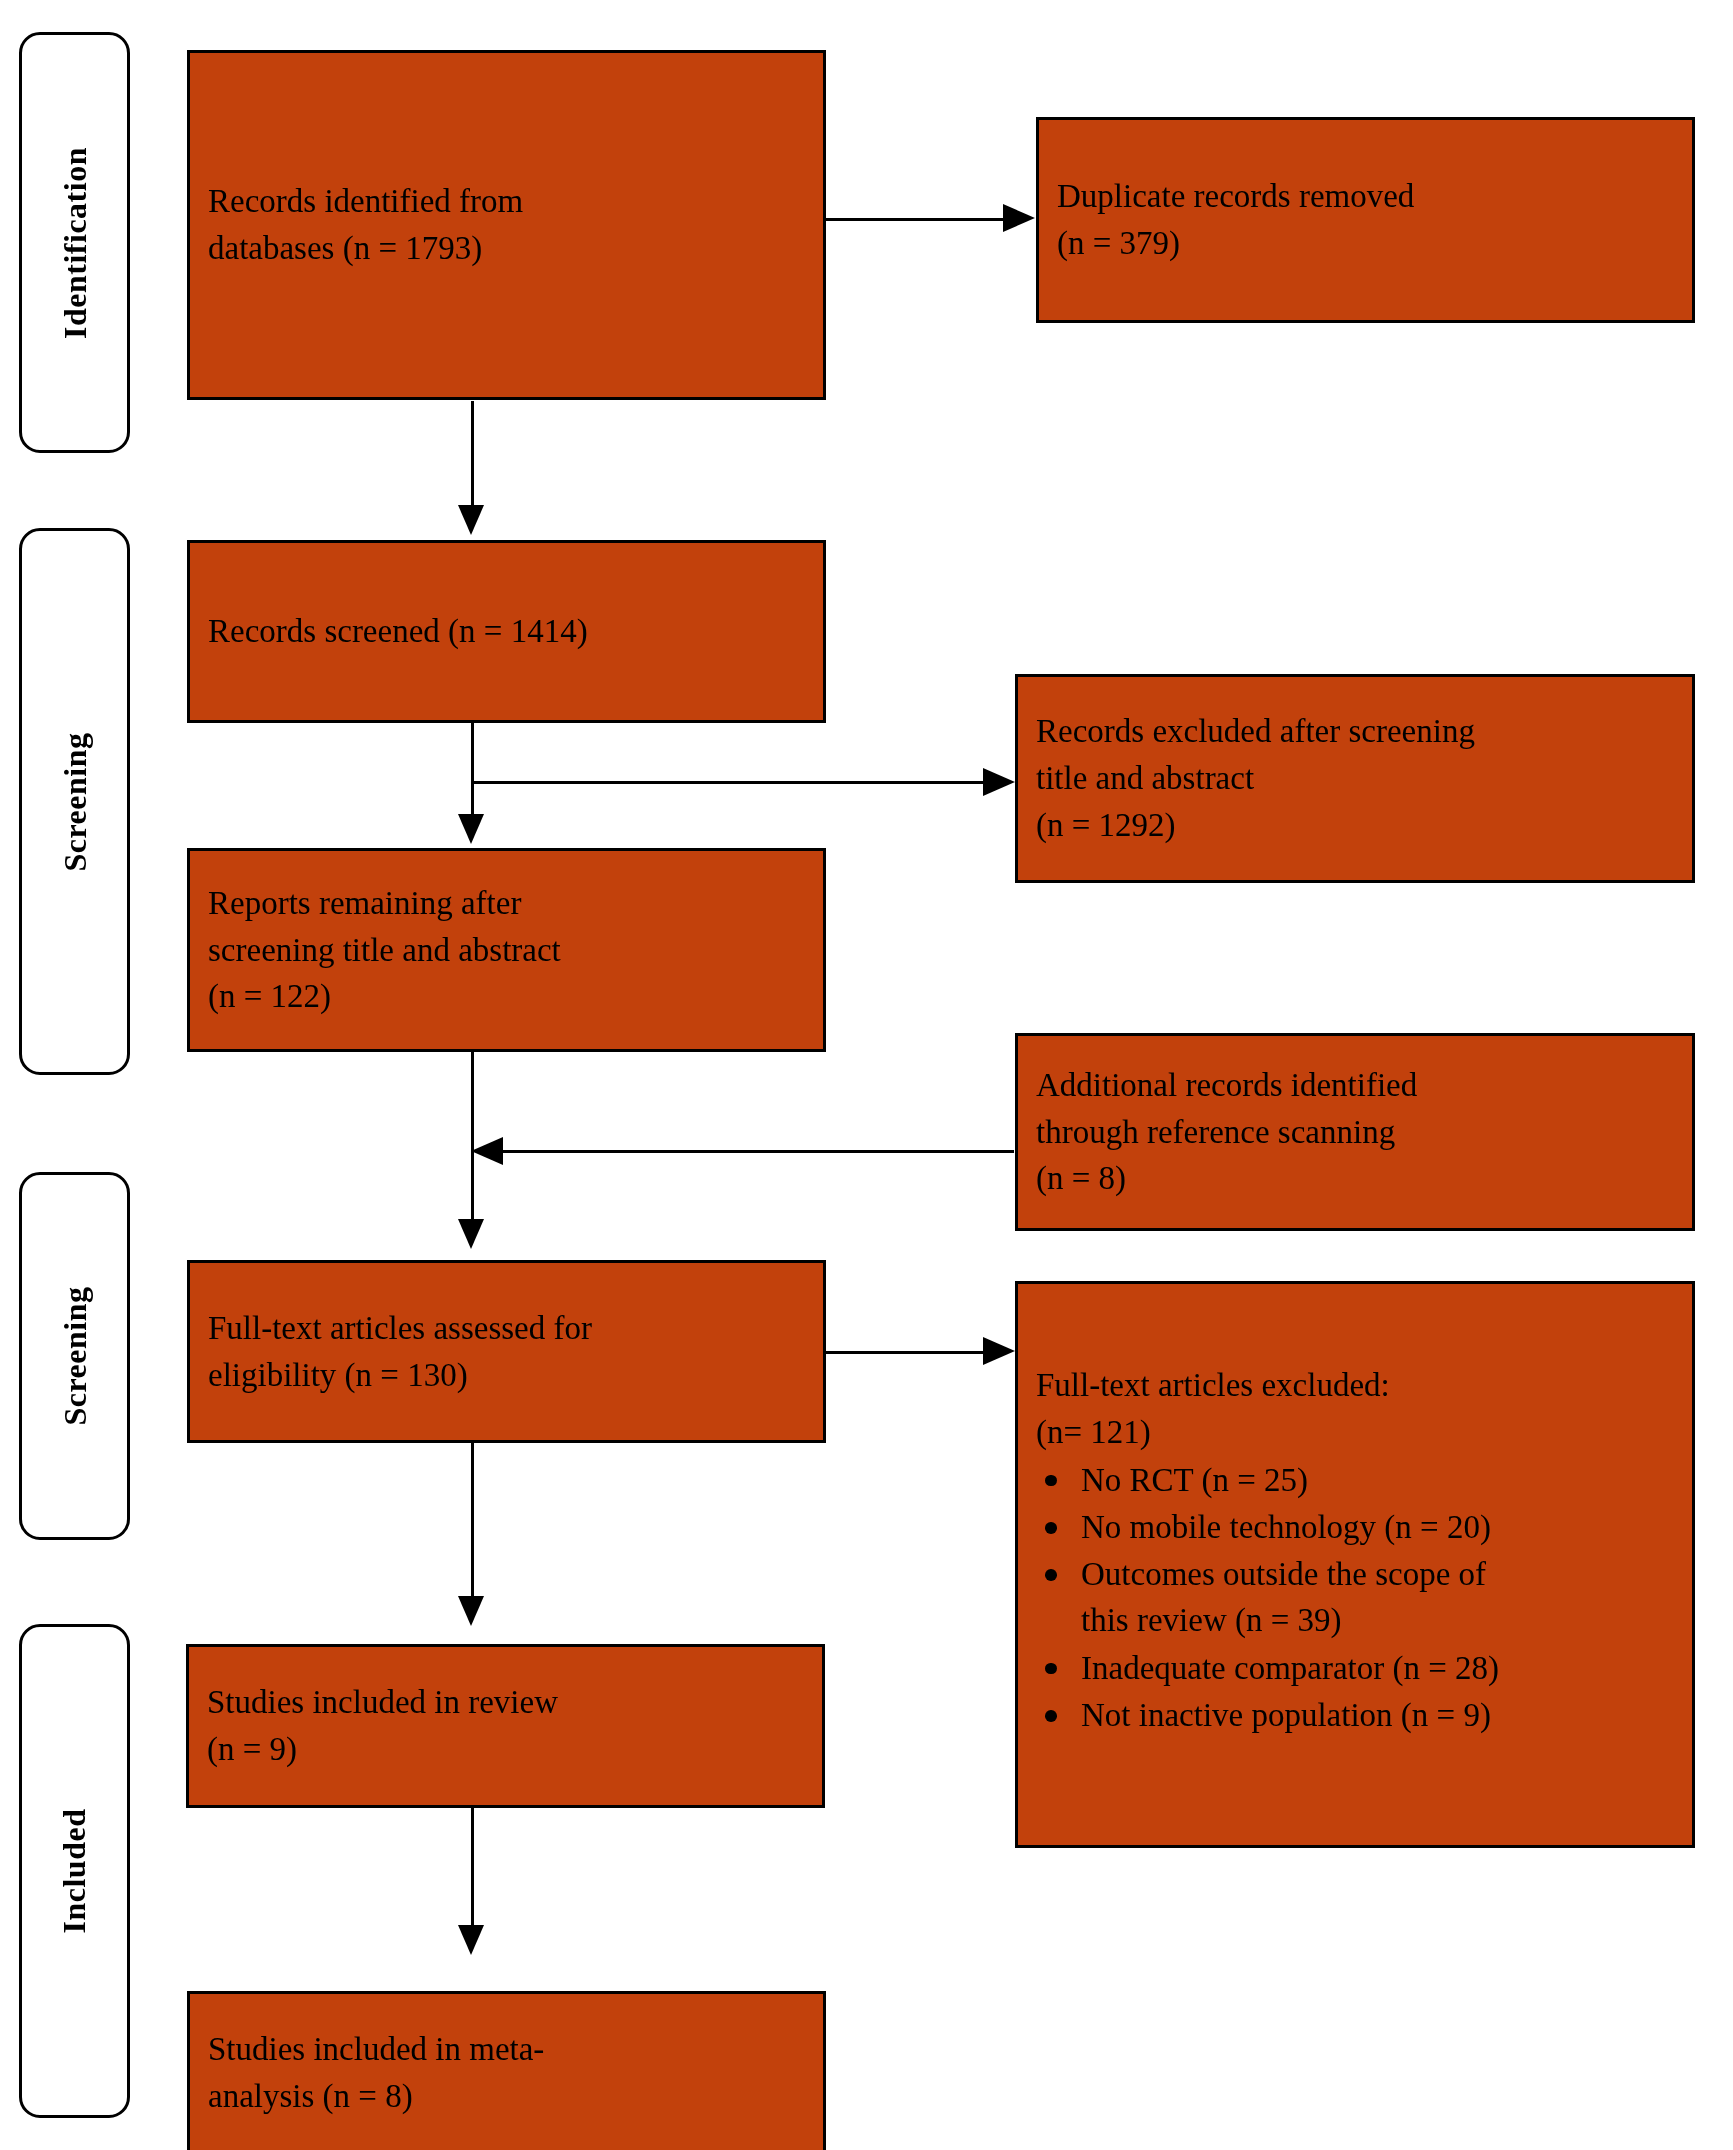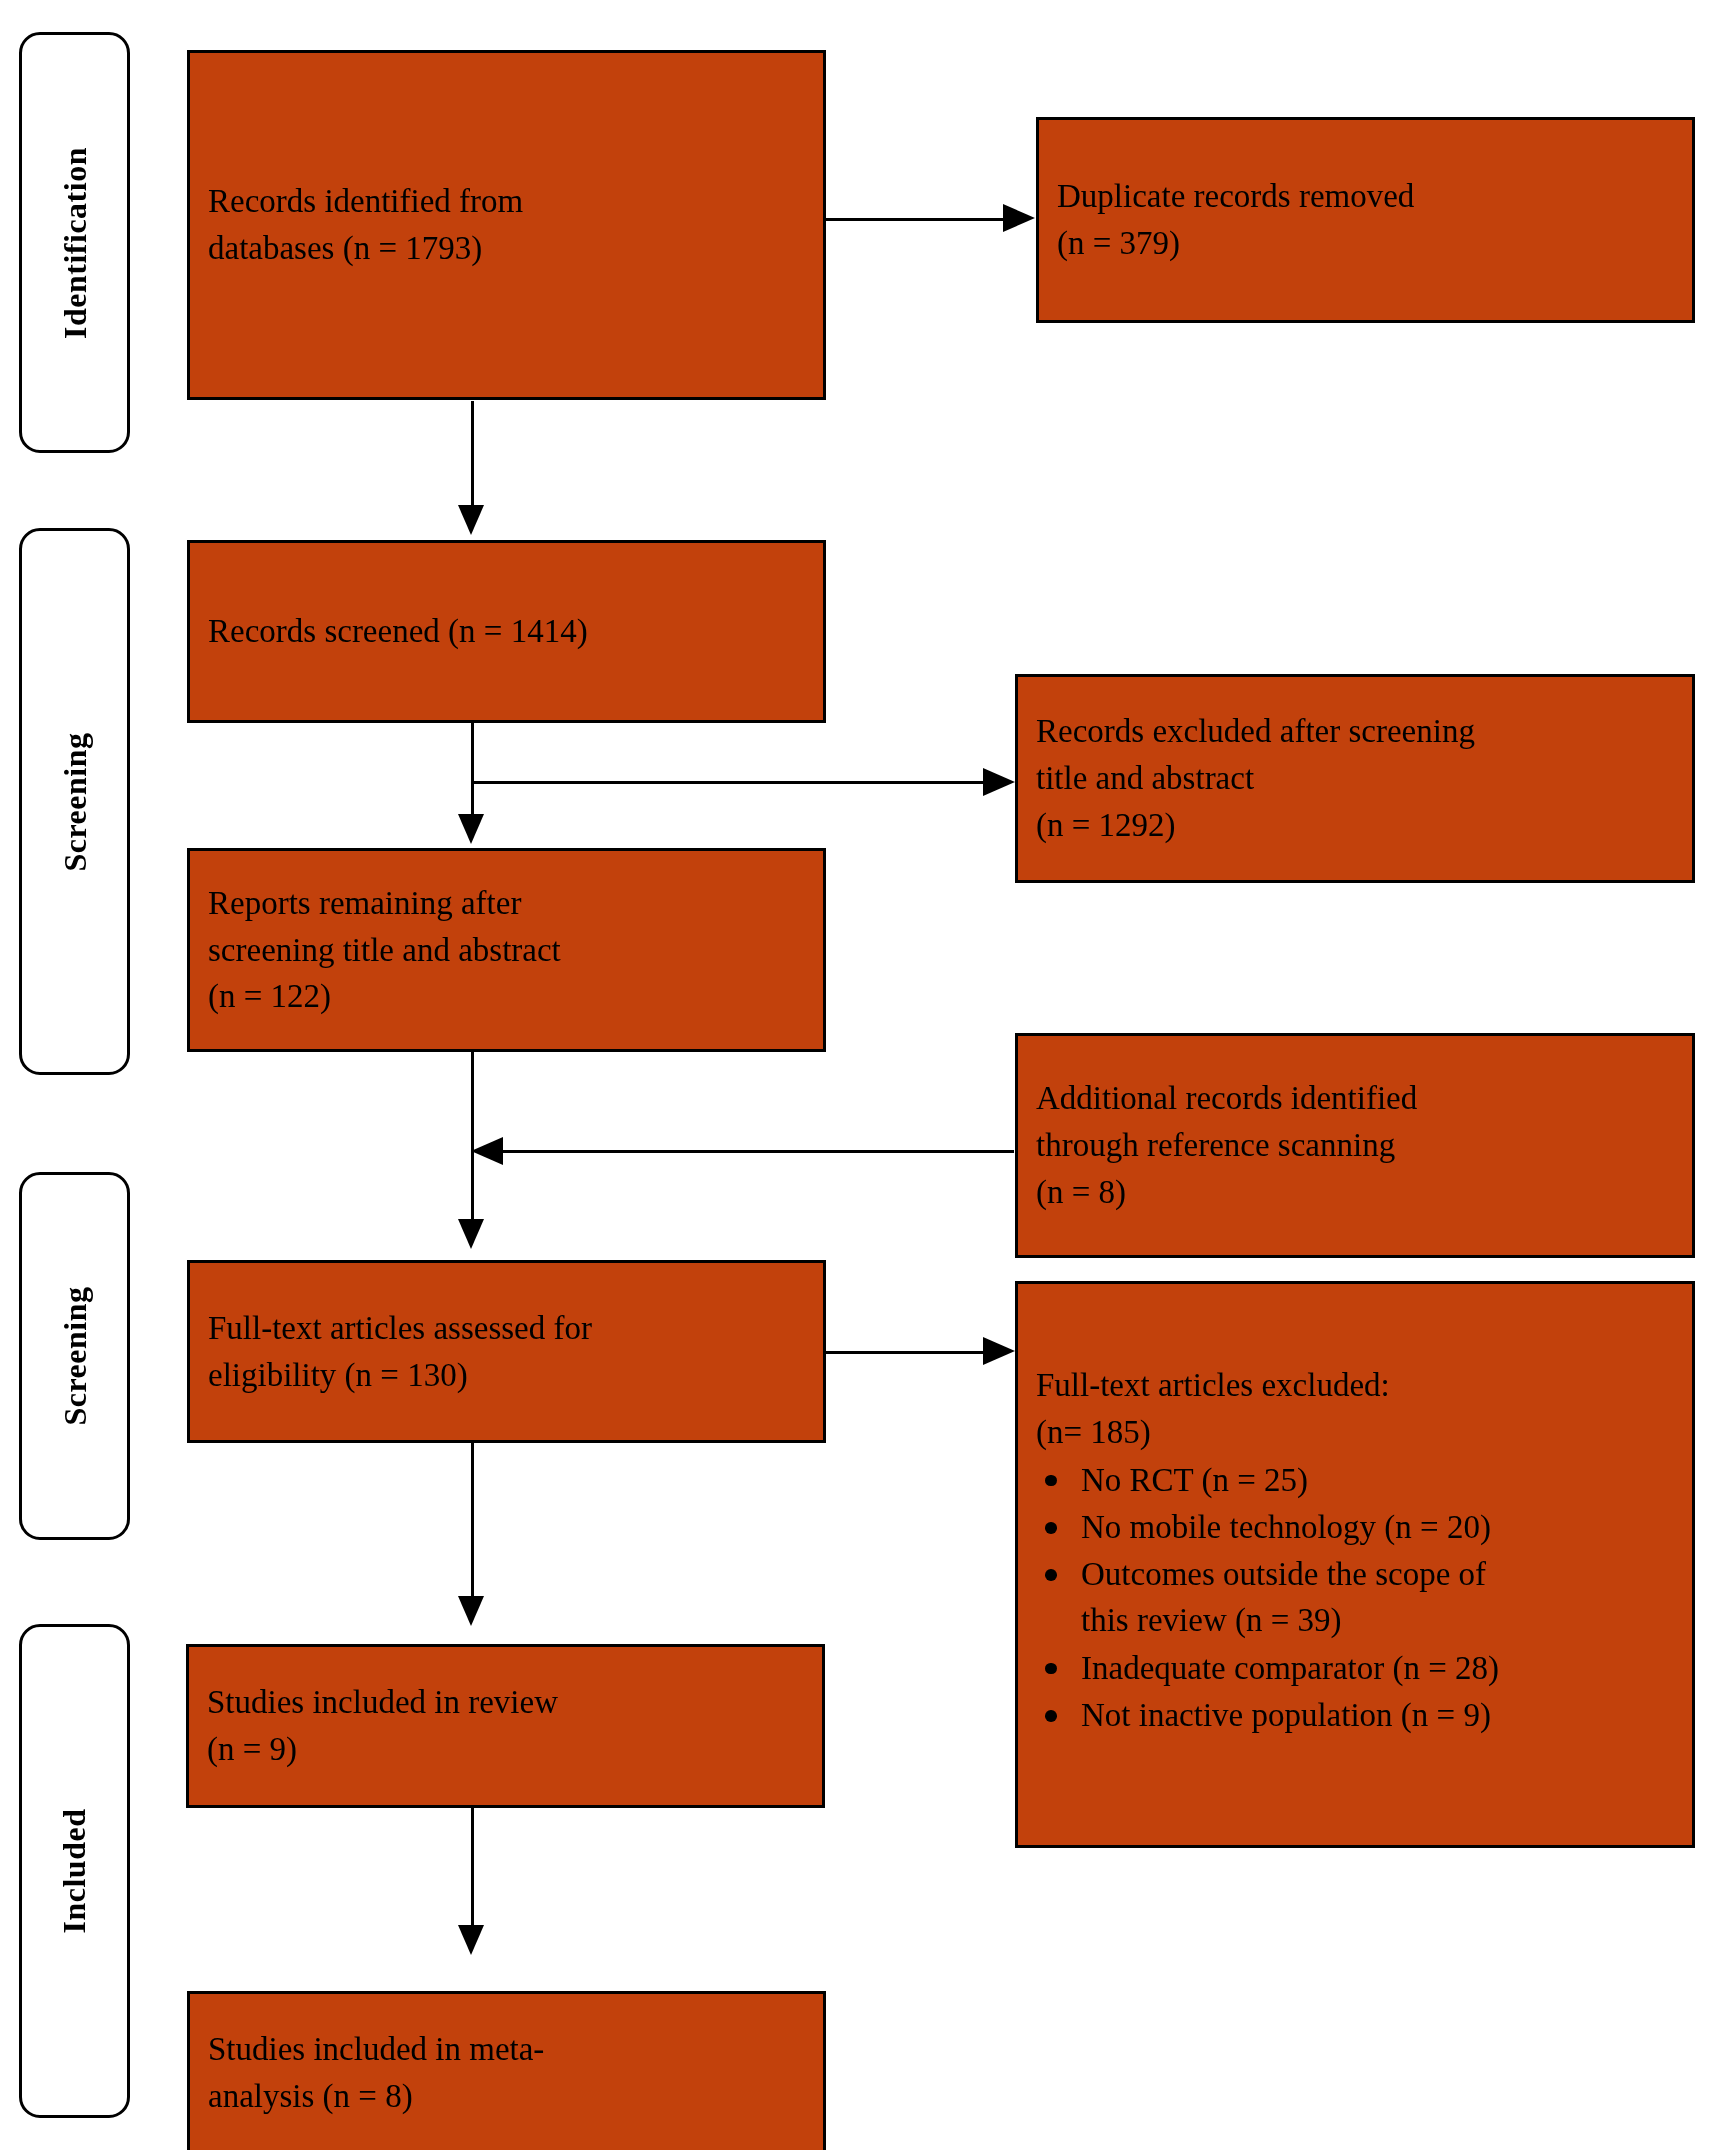--- a/index.html
+++ b/index.html
@@ -180,29 +180,29 @@
     <div class="box-text">Duplicate records removed
 (n = 379)</div>
   </div>
 
   <div class="flow-box" style="left:1015px; top:674px; width:680px; height:209px;">
     <div class="box-text">Records excluded after screening
 title and abstract
 (n = 1292)</div>
   </div>
 
-  <div class="flow-box" style="left:1015px; top:1033px; width:680px; height:225px;">
+  <div class="flow-box" style="left:1015px; top:1033px; width:680px; height:198px;">
     <div class="box-text">Additional records identified
 through reference scanning
 (n = 8)</div>
   </div>
 
   <div class="flow-box top-aligned" style="left:1015px; top:1281px; width:680px; height:567px; padding-top:78px;">
     <div class="box-heading">Full-text articles excluded:
-(n= 185)</div>
+(n= 121)</div>
     <ul class="reason-list">
       <li>
         <span class="bullet-dot"></span>
         <span style="white-space:pre-line;">No RCT (n = 25)</span>
       </li>
       <li>
         <span class="bullet-dot"></span>
         <span style="white-space:pre-line;">No mobile technology (n = 20)</span>
       </li>
       <li>

